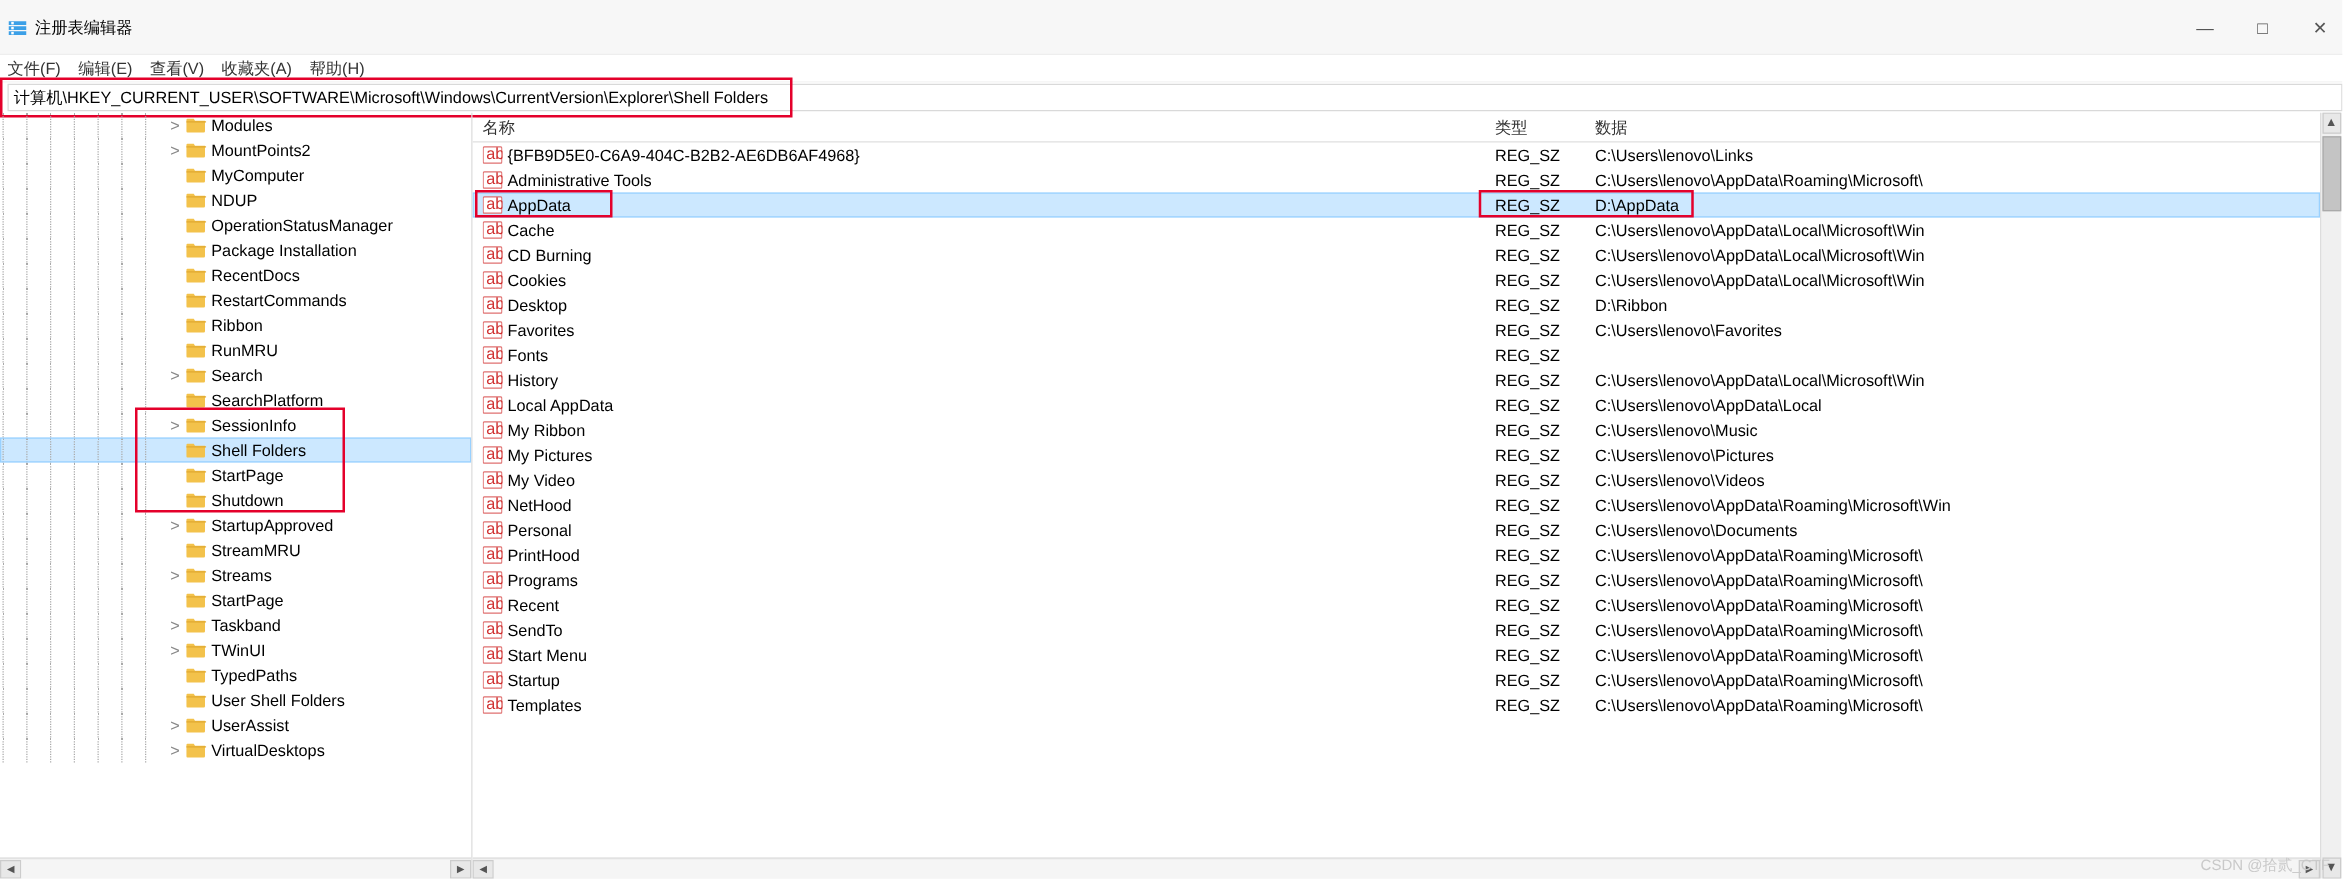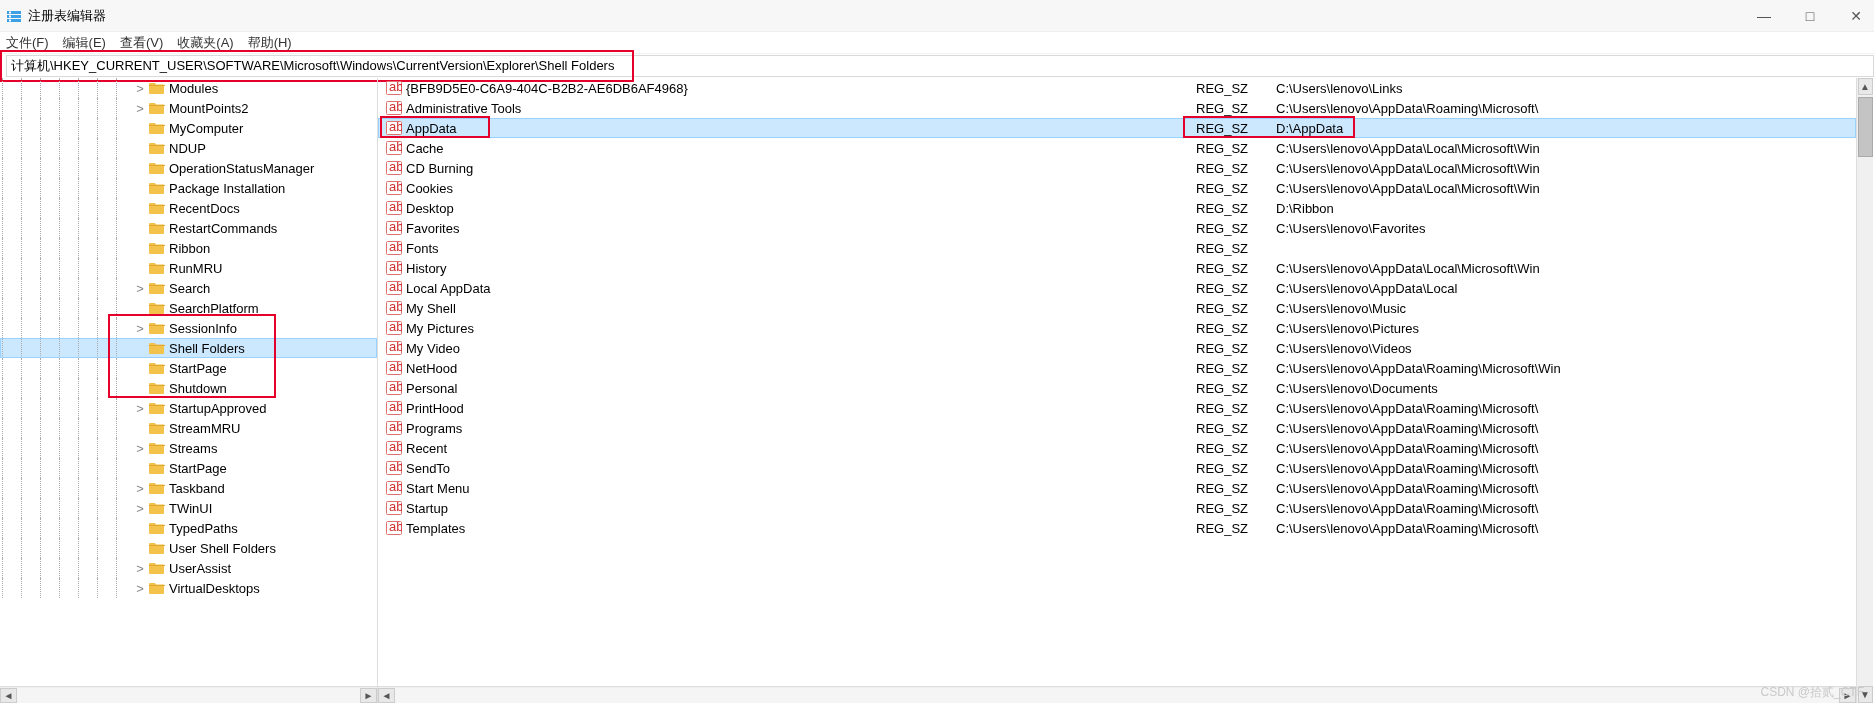--- a/index.html
+++ b/index.html
@@ -1,17 +1,17 @@
 <!DOCTYPE html>
 <html><head>
 <meta charset="utf-8">
 <style>
 *{box-sizing:border-box;margin:0;padding:0;font-family:"Microsoft YaHei","Segoe UI",Tahoma,sans-serif;font-size:13px;color:#000;}
 body{background:#fff;width:1874px;height:703px;overflow:hidden;display:flex;flex-direction:column;}
-.titlebar{height:32px;background:#f7f7f7;display:flex;align-items:center;padding:0 6px;border-bottom:1px solid #eee;}
+.titlebar{height:44px;background:#f7f7f7;display:flex;align-items:center;padding:0 6px;border-bottom:1px solid #eee;}
 .titlebar .app-icon{width:16px;height:16px;margin-right:6px;}
 .titlebar .title{flex:1;color:#000;}
 .titlebar .win-controls{display:flex;gap:22px;align-items:center;}
 .titlebar .win-controls span{display:inline-block;width:24px;text-align:center;color:#555;font-size:14px;}
 .menubar{height:22px;display:flex;align-items:center;padding:0 6px;gap:14px;background:#fff;border-bottom:1px solid rgba(0,0,0,.05);} 
 .menubar span{color:#333;}
 .addressbar-wrap{position:relative;height:24px;display:flex;align-items:center;padding-left:6px;}
 .addressbar{height:22px;border:1px solid rgba(0,0,0,.15);flex:1;display:flex;align-items:center;padding:0 4px;background:#fff;}
 .highlight-rect-addr{position:absolute;top:-4px;left:0;right:1240px;height:32px;border:2px solid #e4002b;pointer-events:none;}
 .body-area{flex:1;display:flex;overflow:hidden;}
@@ -476,20 +476,25 @@
       </div>
     <div class="hl-tree-rect" style="left:108px;top:236px;width:168px;height:84px;"></div>
     <div class="hscroll">
       <div class="arrow">◄</div>
       <div class="track"></div>
       <div class="arrow">►</div>
     </div>
   </div>
 
   <div class="list-pane">
+    <div class="list-header">
+      <div class="col col-name">名称</div>
+      <div class="col col-type">类型</div>
+      <div class="col col-data">数据</div>
+    </div>
     <div class="list-body" id="list-body">
 
       <div class="hl-tree-rect" style="left:2px;top:38px;width:110px;height:22px;"></div>
       <div class="hl-tree-rect" style="left:805px;top:38px;width:172px;height:22px;"></div>
     <div class="list-row">
           <div class="col-name">
             <svg class="val-icon" viewBox="0 0 16 16">
               <rect x="0.5" y="1.5" width="15" height="13" rx="1" fill="#fff" stroke="#e07070"></rect>
               <text x="3" y="11" font-size="8" fill="#d03030" font-family="Tahoma">ab</text>
             </svg>
@@ -606,21 +611,21 @@
           </div>
           <div class="col-type">REG_SZ</div>
           <div class="col-data">C:\Users\lenovo\AppData\Local</div>
         </div>
         <div class="list-row">
           <div class="col-name">
             <svg class="val-icon" viewBox="0 0 16 16">
               <rect x="0.5" y="1.5" width="15" height="13" rx="1" fill="#fff" stroke="#e07070"></rect>
               <text x="3" y="11" font-size="8" fill="#d03030" font-family="Tahoma">ab</text>
             </svg>
-            <span>My Shell</span>
+            <span>My Ribbon</span>
           </div>
           <div class="col-type">REG_SZ</div>
           <div class="col-data">C:\Users\lenovo\Music</div>
         </div>
         <div class="list-row">
           <div class="col-name">
             <svg class="val-icon" viewBox="0 0 16 16">
               <rect x="0.5" y="1.5" width="15" height="13" rx="1" fill="#fff" stroke="#e07070"></rect>
               <text x="3" y="11" font-size="8" fill="#d03030" font-family="Tahoma">ab</text>
             </svg>

